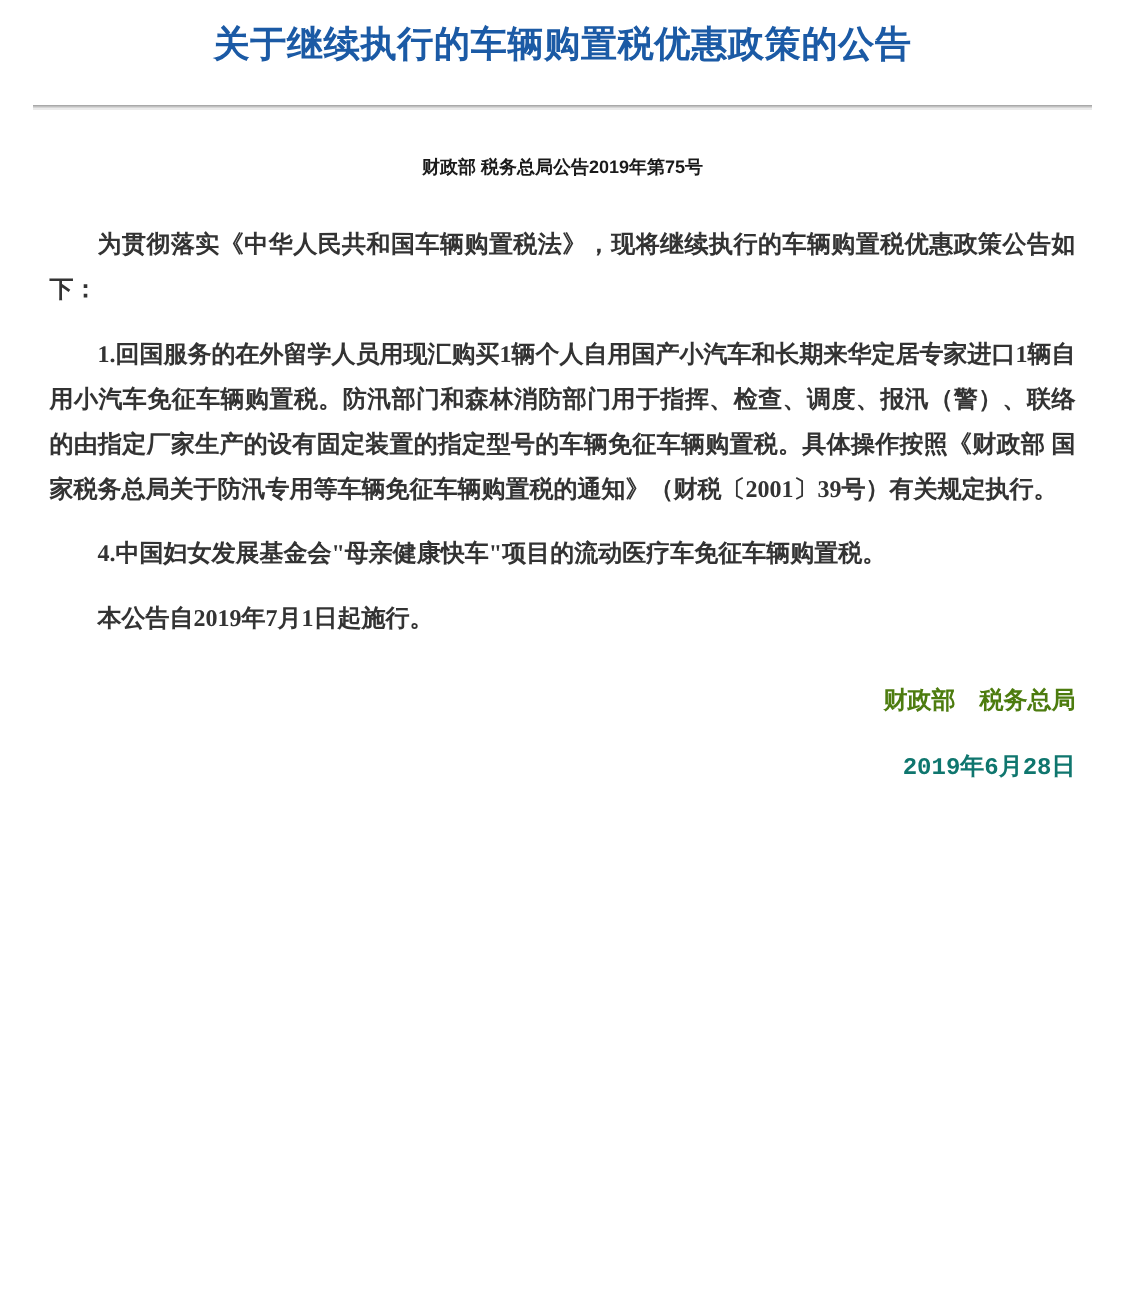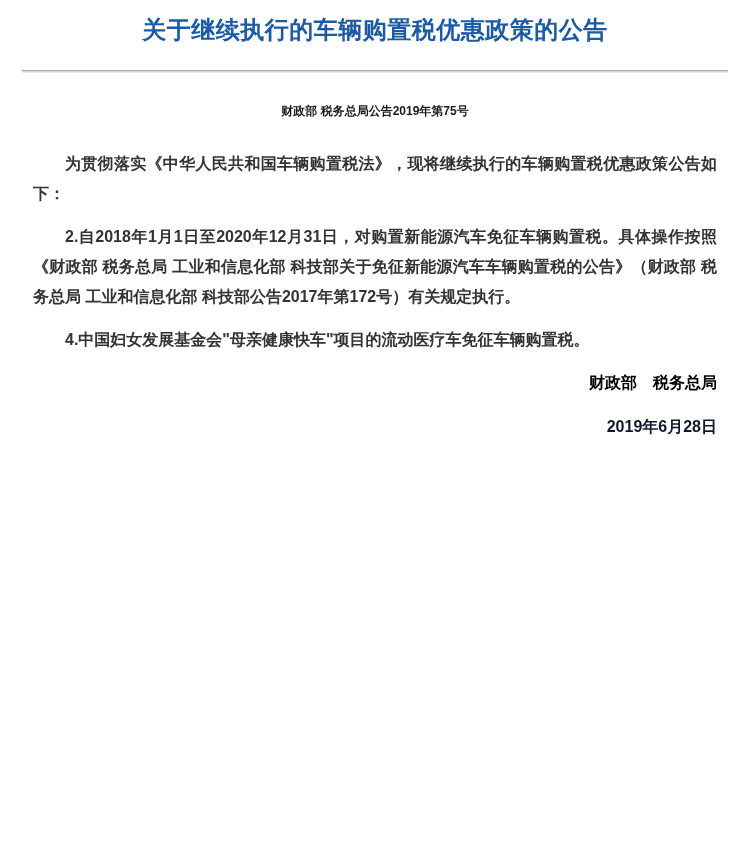--- a/index.html
+++ b/index.html
@@ -39,63 +39,66 @@
     font-size: 12px;
     line-height: 24px;
     font-weight: 700;
     color: #1a1a1a;
   }
   .content {
     padding: 0 25px;
     color: #333333;
     font-size: 16px;
     font-weight: 600;
+    font-family: Liberation Serif, serif;
   }
   .content p {
     margin: 13px 0 0 0;
     line-height: 30px;
     text-indent: 2em;
     text-align: justify;
   }
   .content p.first {
     margin-top: 26px;
   }
   .signature {
-    margin-top: 13px;
+    margin-top: 25px;
     padding: 0 25px;
     text-align: right;
     font-size: 16px;
     line-height: 30px;
     font-weight: 600;
-    color: #000000;
+    color: #4d7c0f;
   }
   .issue-date {
     margin-top: 14px;
     padding: 0 25px 6px 25px;
     text-align: right;
     font-size: 16px;
     line-height: 30px;
     font-weight: 600;
-    color: #0f172a;
+    color: #0f766e;
+    font-family: Liberation Mono, monospace;
   }
 </style>
 </head>
 <body>
 
 <div class="page">
 
   <h1 class="doc-title">关于继续执行的车辆购置税优惠政策的公告</h1>
 
   <div class="divider"></div>
 
   <div class="doc-number">财政部 税务总局公告2019年第75号</div>
 
   <div class="content">
     <p class="first">为贯彻落实《中华人民共和国车辆购置税法》，现将继续执行的车辆购置税优惠政策公告如下：</p>
-    <p>2.自2018年1月1日至2020年12月31日，对购置新能源汽车免征车辆购置税。具体操作按照《财政部 税务总局 工业和信息化部 科技部关于免征新能源汽车车辆购置税的公告》（财政部 税务总局 工业和信息化部 科技部公告2017年第172号）有关规定执行。</p>
+    <p>1.回国服务的在外留学人员用现汇购买1辆个人自用国产小汽车和长期来华定居专家进口1辆自用小汽车免征车辆购置税。防汛部门和森林消防部门用于指挥、检查、调度、报汛（警）、联络的由指定厂家生产的设有固定装置的指定型号的车辆免征车辆购置税。具体操作按照《财政部 国家税务总局关于防汛专用等车辆免征车辆购置税的通知》（财税〔2001〕39号）有关规定执行。</p>
     <p>4.中国妇女发展基金会"母亲健康快车"项目的流动医疗车免征车辆购置税。</p>
+    <p>本公告自2019年7月1日起施行。</p>
   </div>
 
   <div class="signature">财政部　税务总局</div>
 
   <div class="issue-date">2019年6月28日</div>
 
 </div>
 
 </body></html>

